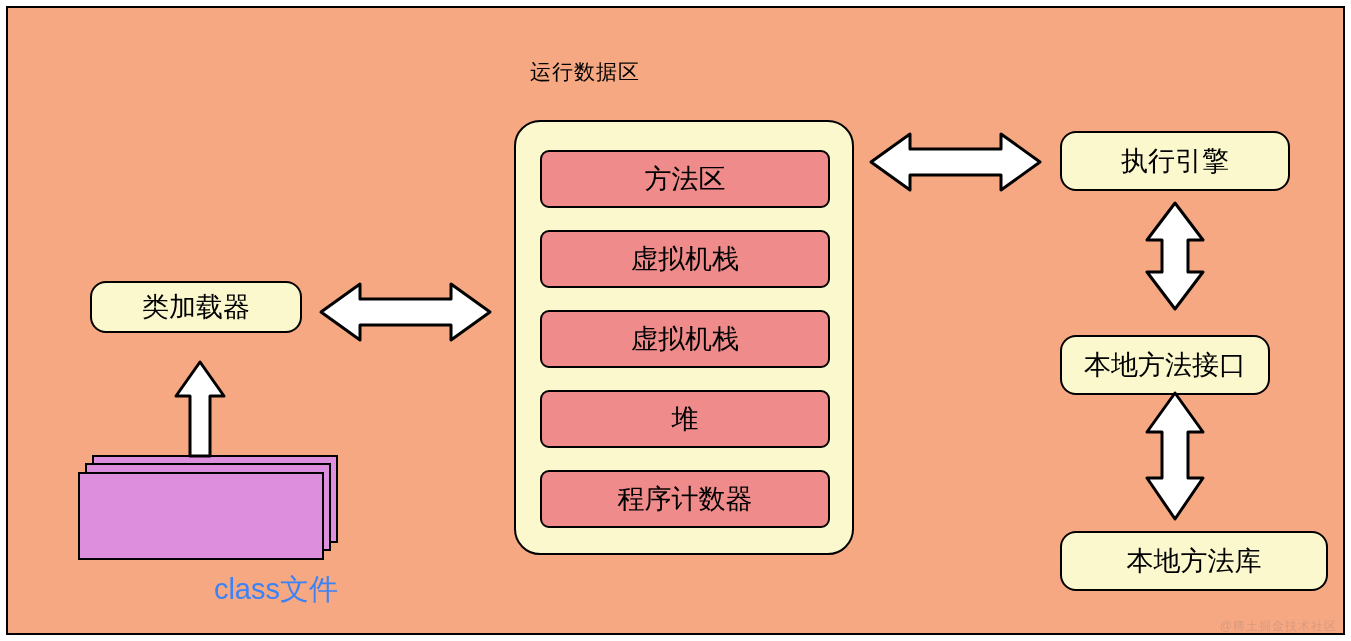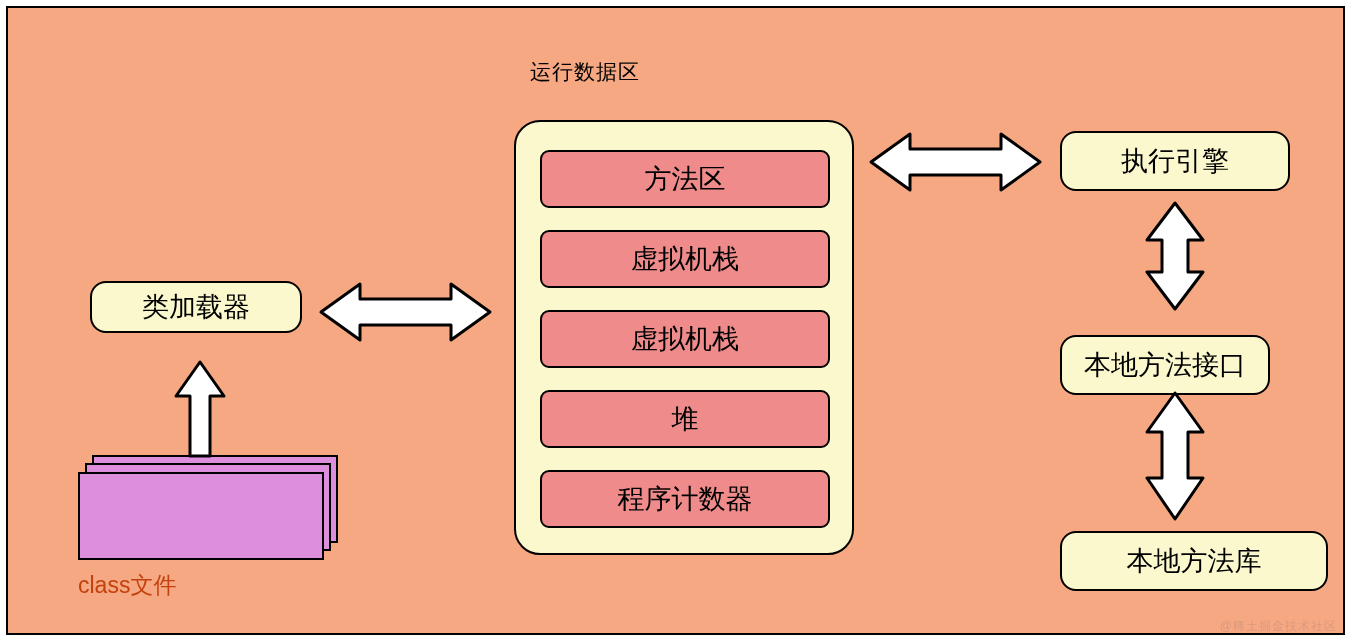--- a/index.html
+++ b/index.html
@@ -93,23 +93,23 @@
     height: 88px;
   }
   .class-sheet.s1 { left: 14px; top: 0px; }
   .class-sheet.s2 { left: 7px;  top: 8px; }
   .class-sheet.s3 { left: 0px;  top: 17px; }
   .class-label {
     position: absolute;
     left: 78px;
     top: 570px;
     width: 260px;
-    text-align: left;
-    font-size: 23px;
-    color: #c2410c;
+    text-align: right;
+    font-size: 29px;
+    color: #3b82f6;
   }
   .arrow-svg {
     position: absolute;
     overflow: visible;
   }
   .watermark {
     position: absolute;
     right: 14px;
     bottom: 6px;
     font-size: 12px;

